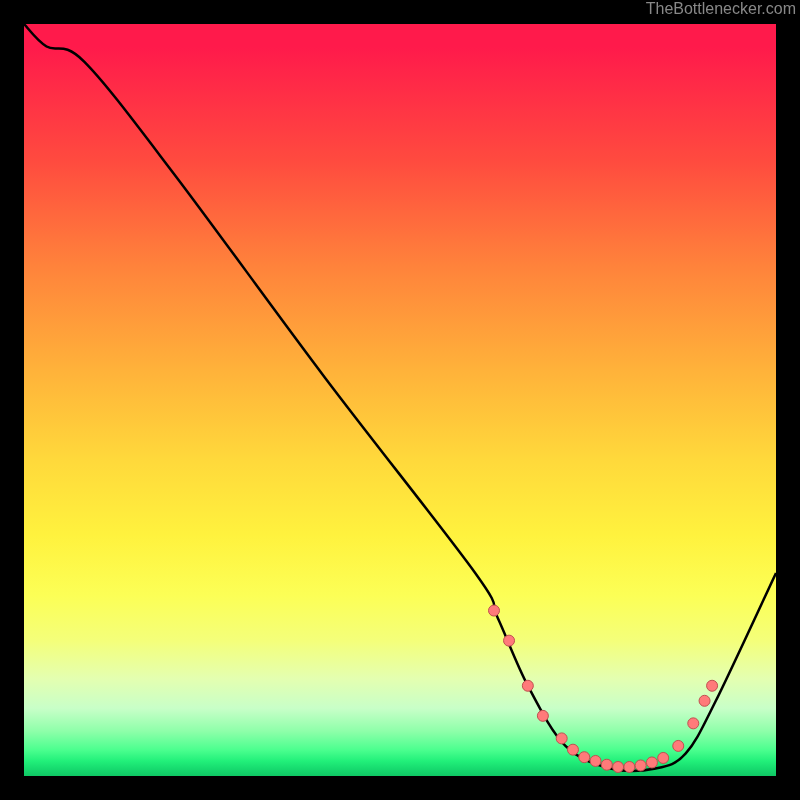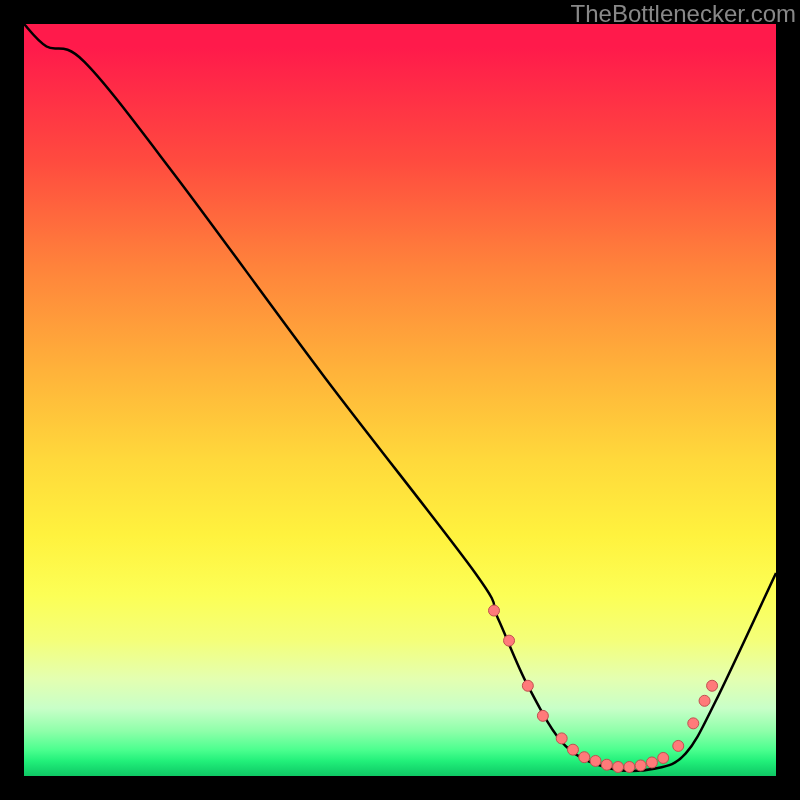--- a/index.html
+++ b/index.html
@@ -48,21 +48,21 @@
   }
   svg.curve {
     position: absolute;
     inset: 0;
   }
   .attribution {
     position: absolute;
     right: 4px;
     top: 0;
     color: #888;
-    font-size: 24px;
+    font-size: 16px;
     pointer-events: none;
     user-select: none;
   }
 </style>
 </head>
 <body>
 
 <div class="attribution">TheBottlenecker.com</div>
 
 <div class="frame">

